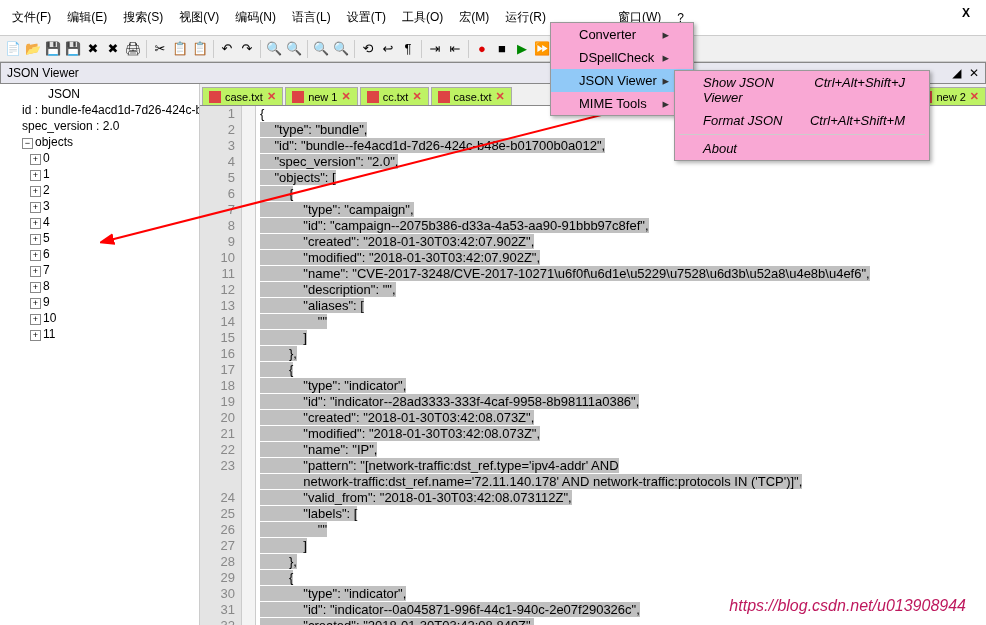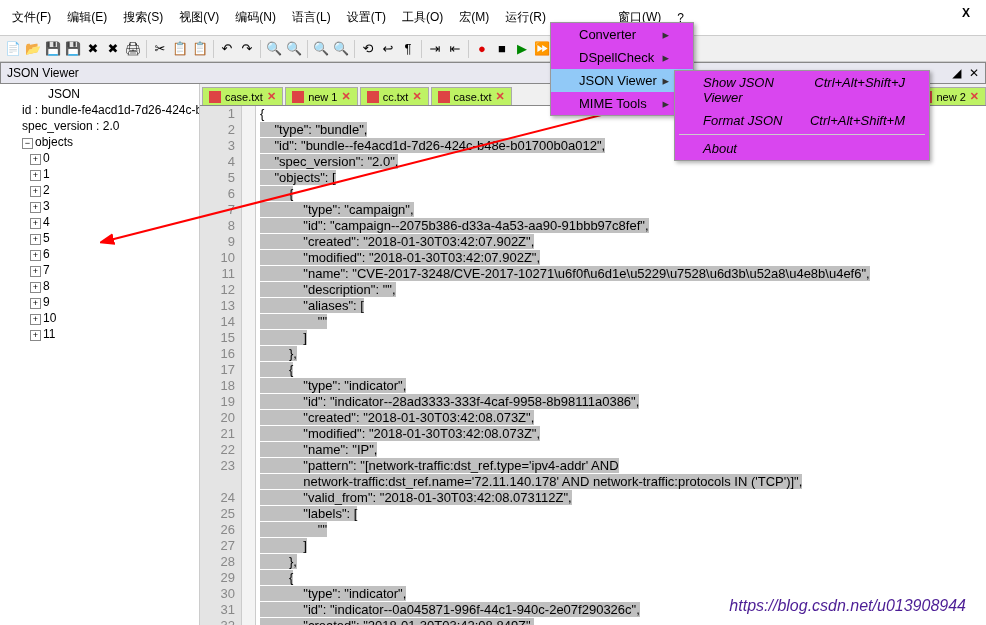--- a/index.html
+++ b/index.html
@@ -35,30 +35,30 @@
     .tab.far { margin-left: auto; margin-right: 80px; }
     
     .code { flex: 1; display: flex; overflow: hidden; font-family: Consolas, "Courier New", monospace; font-size: 13px; }
     .gutter { width: 42px; background: #e4e4e4; color: #888; text-align: right; padding-right: 6px; border-right: 1px solid #ccc; }
     .gutter div { height: 16px; line-height: 16px; }
     .fold { width: 14px; background: #f4f4f4; border-right: 1px solid #ccc; }
     .lines { flex: 1; background: #fff; padding-left: 4px; overflow: hidden; }
     .lines div { height: 16px; line-height: 16px; white-space: pre; }
     .sel { background: #c0c0c0; }
     
-    .context-menu { position: absolute; background: #d946ef; border: 1px solid #999; box-shadow: 2px 2px 4px rgba(0,0,0,0.3); z-index: 100; }
+    .context-menu { position: absolute; background: #f9a8d4; border: 1px solid #999; box-shadow: 2px 2px 4px rgba(0,0,0,0.3); z-index: 100; }
     .menu-main { left: 550px; top: 22px; width: 144px; }
     .menu-sub { left: 674px; top: 70px; width: 256px; font-style: italic; }
     .menu-item { padding: 4px 24px 4px 28px; font-size: 13px; display: flex; justify-content: space-between; }
     .menu-item.hl { background: #91c9f7; }
     .menu-item .arrow { color: #333; }
     .menu-sep { height: 1px; background: #ccc; margin: 2px 4px; }
     
     .red-arrow { position: absolute; z-index: 50; }
-    .watermark { position: absolute; right: 20px; bottom: 10px; color: #4c1d95; font-size: 16px; font-style: italic; font-family: Arial; z-index: 5; }
+    .watermark { position: absolute; right: 20px; bottom: 10px; color: #be185d; font-size: 16px; font-style: italic; font-family: Arial; z-index: 5; }
   </style>
 </head>
 <body>
 
 <div class="menubar">
   <span>文件(F)</span>
   <span>编辑(E)</span>
   <span>搜索(S)</span>
   <span>视图(V)</span>
   <span>编码(N)</span>

